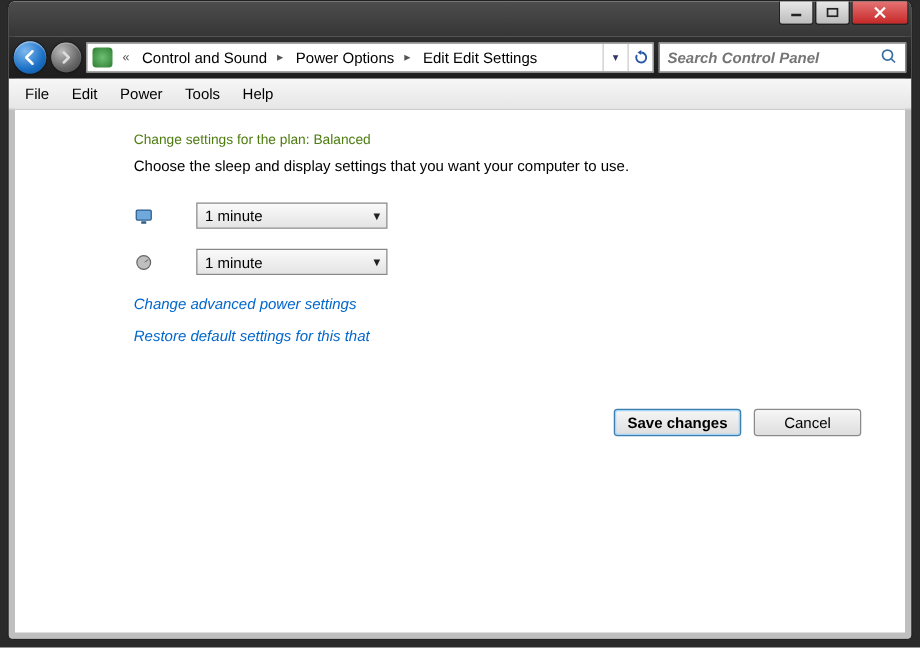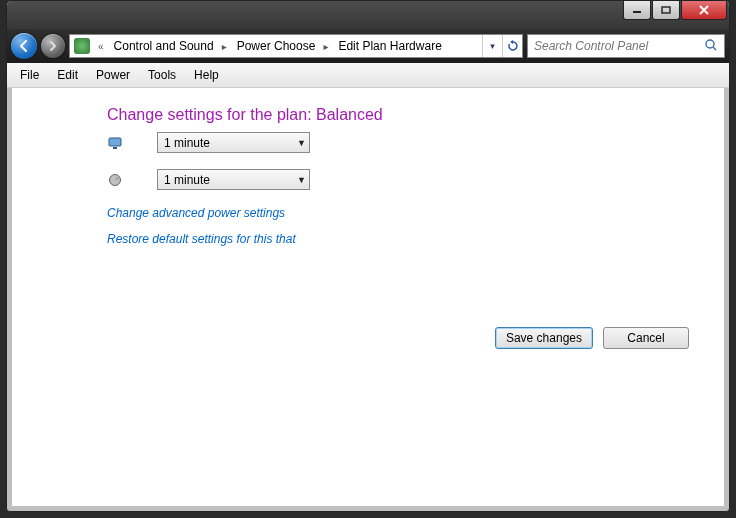--- a/index.html
+++ b/index.html
@@ -15,36 +15,36 @@
 .navcircle.back { background:radial-gradient(circle at 35% 30%, #7fb9f0, #1a6fc4 60%, #0d4e8f); box-shadow:inset 0 1px 1px rgba(255,255,255,.5), 0 0 2px #000; }
 .navcircle.fwd { background:radial-gradient(circle at 35% 30%, #bbb, #666 60%, #444); box-shadow:inset 0 1px 1px rgba(255,255,255,.3), 0 0 2px #000; width:24px; height:24px; }
 .navcircle svg { display:block; }
 .addrbar { flex:1; height:24px; background:#fff; border:1px solid #888; display:flex; align-items:center; font-size:12px; color:#000; overflow:hidden; }
 .addricon { width:16px; height:16px; margin:0 4px; background:radial-gradient(circle,#6fbf73,#2e7d32); border-radius:3px; }
 .crumb { padding:0 4px 0 6px; height:100%; display:flex; align-items:center; cursor:default; }
 .caret { padding:0 4px; color:#555; font-size:10px; }
 .addrtail { margin-left:auto; display:flex; align-items:center; height:100%; }
 .addrbtn { width:20px; height:100%; display:flex; align-items:center; justify-content:center; border-left:1px solid #ccc; color:#336; cursor:default; }
 .searchbox { width:198px; height:24px; background:#fff; border:1px solid #888; display:flex; align-items:center; padding:0 6px; color:#888; font-style:italic; font-size:12px; }
-.searchbox input { flex:1; border:none; outline:none; font-size:12px; font-style:italic; color:#666; background:transparent; }
+.searchbox input { flex:1; border:none; outline:none; font-size:12px; font-style:italic; color:#666; background:transparent;font-weight:bold; }
 .menubar { height:22px; background:linear-gradient(#f7f7f7,#e6e6e6); border-bottom:1px solid #ccc; display:flex; align-items:center; padding:12px 4px; font-size:12px; }
 .menuitem { padding:2px 9px; cursor:default; }
 .content { padding:18px 40px 0 100px; font-size:12px; color:#000; }
-.heading { color:#a21caf; font-size:16px; margin-bottom:8px; }
+.heading { color:#4d7c0f; font-size:11px; margin-bottom:8px; }
 .desc { margin-bottom:22px; }
 .row { display:flex; align-items:center; margin-bottom:16px; }
 .rowicon { width:16px; height:16px; margin-right:6px; display:flex; align-items:center; justify-content:center; }
 .rowlabel { width:140px; }
 .combo { width:153px; height:21px; border:1px solid #888; background:linear-gradient(#fafafa,#e4e4e4); display:flex; align-items:center; padding:0 4px 0 6px; font-size:12px; cursor:default; position:relative;margin-left:28px; }
 .combo .dd { position:absolute; right:3px; top:50%; transform:translateY(-50%); font-size:9px; color:#222; }
 .links { margin-top:10px;font-style:italic; }
 .link { color:#0066cc; margin-bottom:12px; cursor:pointer; display:inline-block; }
 .footer { position:absolute; right:40px; top:326px; display:flex; gap:10px; }
 .btn { min-width:86px; height:22px; border:1px solid #8a8a8a; background:linear-gradient(#f6f6f6,#dedede); font-size:12px; border-radius:3px; cursor:default; display:flex; align-items:center; justify-content:center; padding:0 10px; }
-.btn.primary { border:1px solid #3c7fb1; box-shadow:0 0 0 1px #a3d3f5 inset; }
+.btn.primary { border:1px solid #3c7fb1; box-shadow:0 0 0 1px #a3d3f5 inset;font-weight:bold; }
 </style>
 </head>
 <body>
 
 <div class="window">
 
   <div class="titlebar">
     <div class="wbtn min">
       <svg width="10" height="8">
           <rect x="1" y="5" width="8" height="2" fill="#222"></rect>
@@ -71,23 +71,23 @@
     <div class="navcircle fwd">
       <svg width="12" height="12">
           <path d="M4 2 L8 6 L4 10" stroke="#ddd" stroke-width="2" fill="none" stroke-linecap="round" stroke-linejoin="round"></path>
         </svg>
     </div>
     <div class="addrbar">
       <div class="addricon"></div>
       <span class="caret">«</span>
       <span class="crumb">Control and Sound</span>
       <span class="caret">▸</span>
-      <span class="crumb">Power Choose</span>
+      <span class="crumb">Power Options</span>
       <span class="caret">▸</span>
-      <span class="crumb">Edit Plan Hardware</span>
+      <span class="crumb">Edit Edit Settings</span>
       <div class="addrtail">
         <div class="addrbtn" style="font-size:9px;">▾</div>
         <div class="addrbtn">
           <svg width="12" height="12">
               <path d="M6 2 A4 4 0 1 1 2.5 4" fill="none" stroke="#2857a5" stroke-width="1.5"></path>
               <path d="M6 0 L6 4 L3 2 Z" fill="#2857a5"></path>
             </svg>
         </div>
       </div>
     </div>
@@ -105,20 +105,21 @@
   <div class="menubar">
     <div class="menuitem">File</div>
     <div class="menuitem">Edit</div>
     <div class="menuitem">Power</div>
     <div class="menuitem">Tools</div>
     <div class="menuitem">Help</div>
   </div>
 
   <div class="content">
     <div class="heading">Change settings for the plan: Balanced</div>
+    <div class="desc">Choose the sleep and display settings that you want your computer to use.</div>
 
     <div class="row">
       <span class="rowicon">
         <svg width="14" height="14">
             <rect x="1" y="2" width="12" height="8" rx="1" fill="#6fa8dc" stroke="#2e5c8a"></rect>
             <rect x="5" y="11" width="4" height="2" fill="#2e5c8a"></rect>
           </svg>
       </span>
       <div class="combo">
         <span>1 minute</span>

